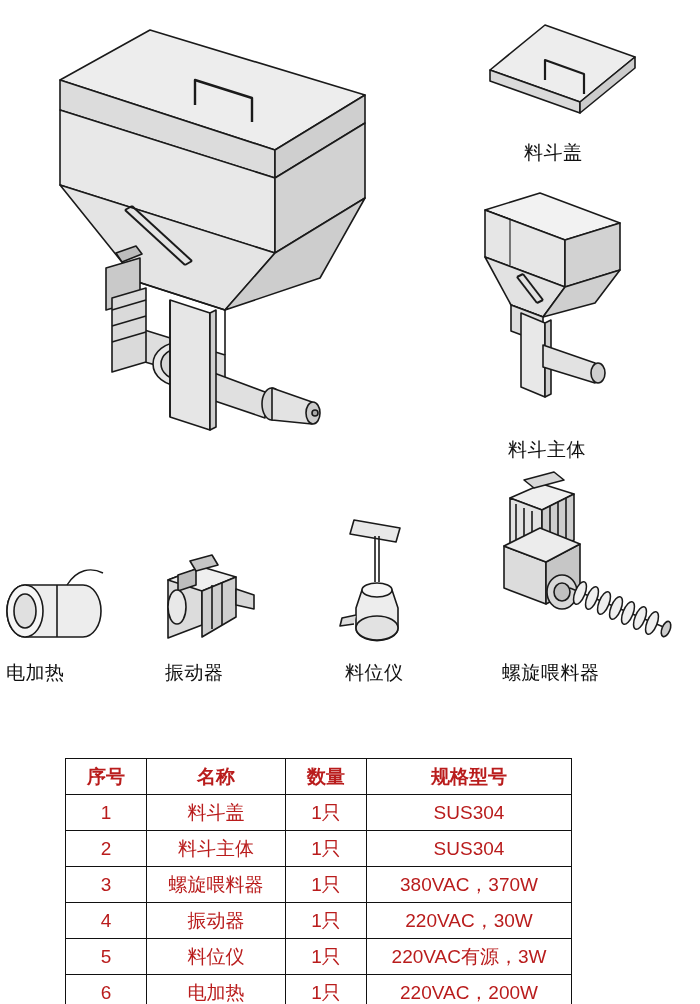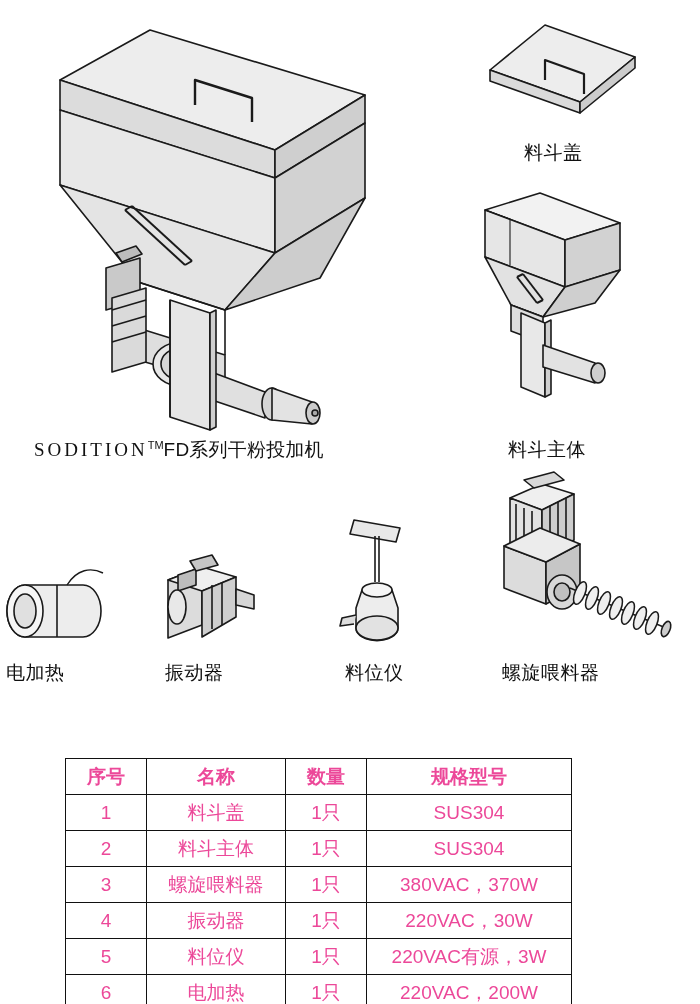--- a/index.html
+++ b/index.html
@@ -52,21 +52,21 @@
     top: 758px;
     border-collapse: collapse;
     background: #fff;
   }
   .parts-table th, .parts-table td {
     border: 1.6px solid #111;
     height: 35px;
     font-size: 19px;
     font-weight: normal;
     text-align: center;
-    color: #ec4899;
+    color: #b91c1c;
     padding: 0 4px;
   }
   .parts-table th { font-weight: bold; }
   .col-idx   { width: 72px; }
   .col-name  { width: 130px; }
   .col-qty   { width: 72px; font-family: Liberation Serif, serif; }
   .col-spec  { width: 196px; }
 
   svg { display: block; }
 </style>
@@ -117,23 +117,20 @@
       <ellipse cx="293" cy="403" rx="7" ry="11" fill="#cccccc"></ellipse>
       <circle cx="295" cy="403" r="3" fill="#aaaaaa"></circle>
 
       <polygon points="150,290 190,303 190,420 150,407" fill="#e6e6e6"></polygon>
       <line x1="150" y1="290" x2="150" y2="407"></line>
       <line x1="190" y1="303" x2="190" y2="420"></line>
       <polygon points="190,303 196,300 196,417 190,420" fill="#cfcfcf"></polygon>
     </g>
   </svg>
 
-  <div class="abs brand-caption" style="left:34px; top:437px;">
-    <span class="sod">SODITION</span><span class="tm">TM</span><span>FD系列干粉投加机</span>
-  </div>
 
   <svg class="abs" style="left:460px; top:15px;" width="200" height="120" viewBox="0 0 200 120">
     <g fill="none" stroke="#1a1a1a" stroke-width="1.6" stroke-linejoin="round">
       <polygon points="30,55 85,10 175,42 120,87" fill="#ededed"></polygon>
       <polygon points="30,55 30,66 120,98 120,87" fill="#dadada"></polygon>
       <polygon points="120,87 120,98 175,53 175,42" fill="#cccccc"></polygon>
       <path d="M85,65 L85,45 L124,59 L124,79" stroke-width="2.2"></path>
     </g>
   </svg>
   <div class="abs caption" style="left:524px; top:140px;">料斗盖</div>

